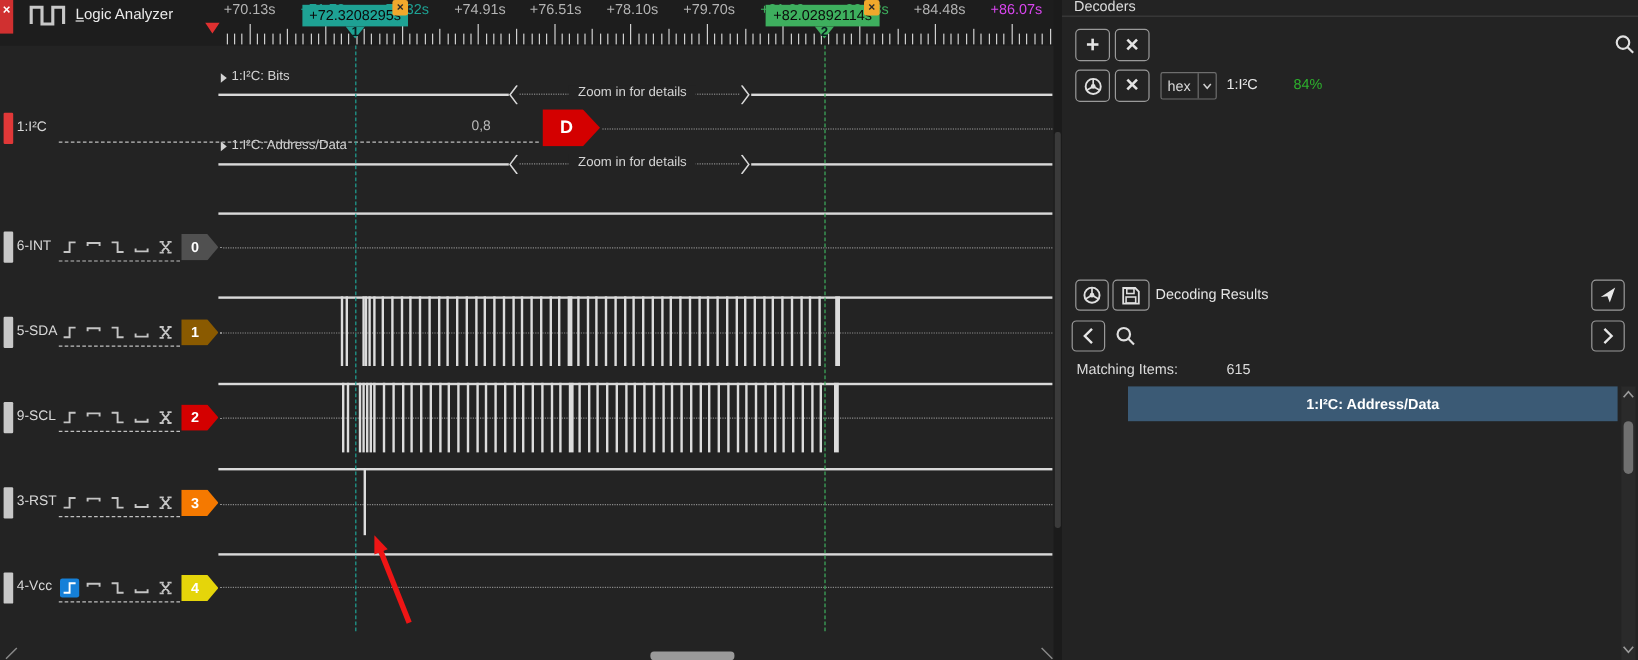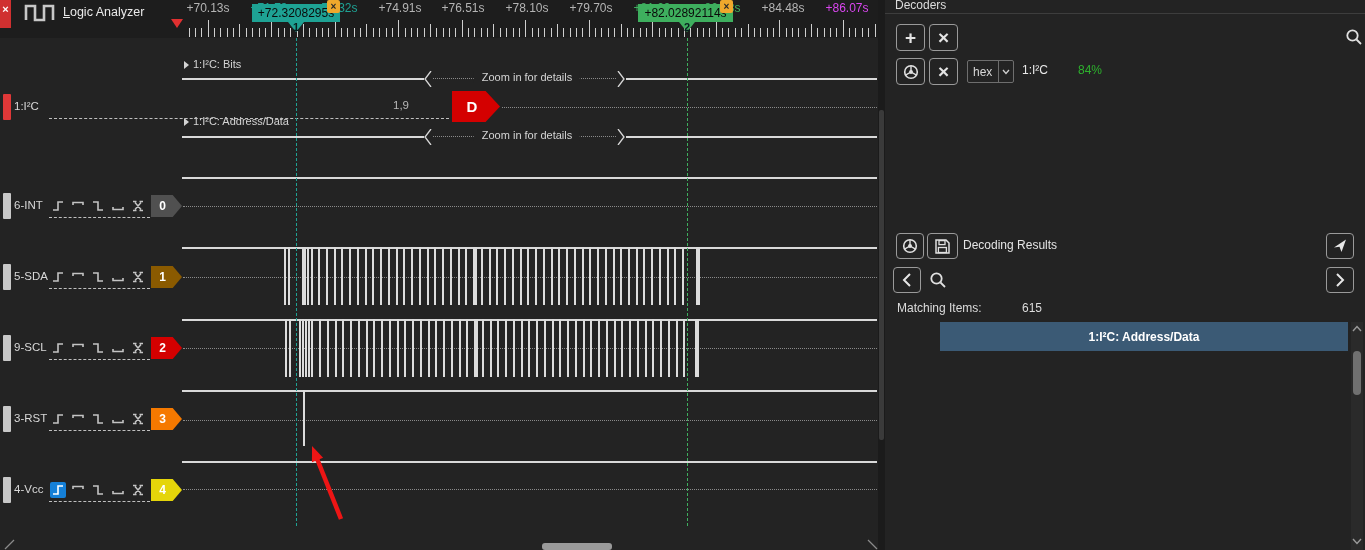--- a/index.html
+++ b/index.html
@@ -346,21 +346,21 @@
       <div class="solidline" style="left: 182px; top: 461px; width: 695px;"></div>
       <div class="dotline" style="left: 183px; top: 489px; width: 694px;"></div>
       <div class="cursorline" style="left: 296px; border-left-color: rgb(30, 162, 148);"></div>
       <div class="cursorline" style="left: 687px; border-left-color: rgb(62, 175, 94);"></div>
     </div>
 
   <div id="channelpanel" class="abs" style="left:0;top:38px;width:182px;height:512px;">
       <div class="swatch" style="left: 3px; top: 56px; background: rgb(224, 56, 56);"></div>
       <div class="chname" style="left: 14px; top: 62px;">1:I²C</div>
       <div class="dashline" style="left: 49px; top: 80px; width: 400px;"></div>
-      <div class="chname" style="left: 393px; top: 61px; color: rgb(184, 184, 184);">1,9</div>
+      <div class="chname" style="left: 393px; top: 61px; color: rgb(184, 184, 184);">0,8</div>
       <div class="badge" style="left: 452px; top: 53px; width: 48px; height: 31px; background: rgb(212, 0, 0); font-size: 15px;">D</div>
       <div class="dotline" style="left: 502px; top: 69px; width: 375px;"></div>
       <div class="swatch" style="left: 3px; top: 155px;"></div>
       <div class="chname" style="left: 14px; top: 161px;">6-INT</div>
       <div class="trigicon" style="left: 50px; top: 160px;">
         <svg width="16" height="16" viewBox="0 0 16 16">
           <path d="M3,12 H8 V4 H13" fill="none" stroke="#c4c4c4" stroke-width="1.6"></path>
         </svg>
       </div>
       <div class="trigicon" style="left: 70px; top: 160px;">

